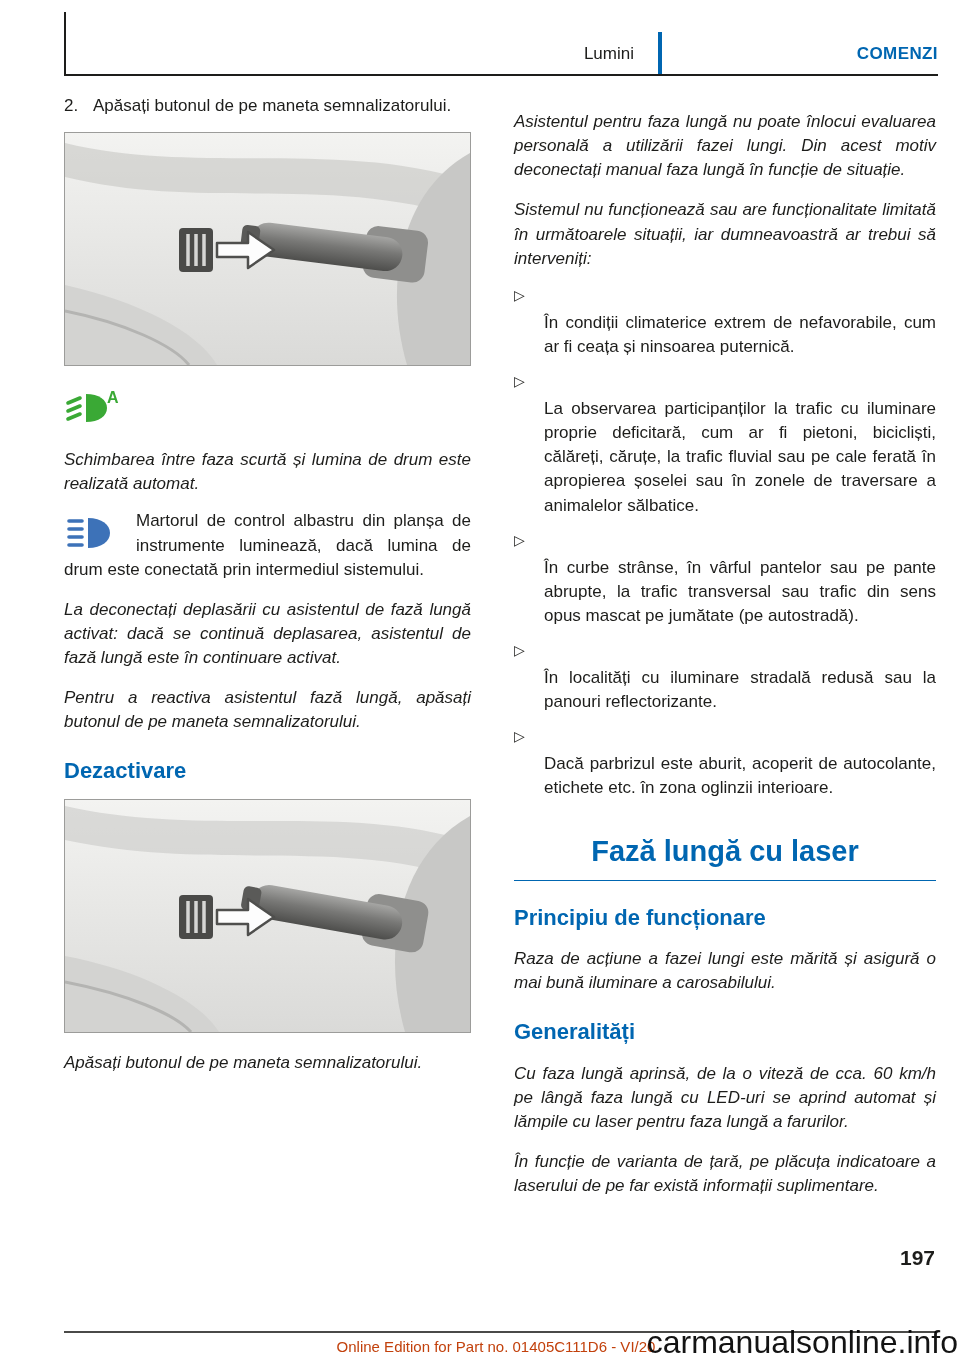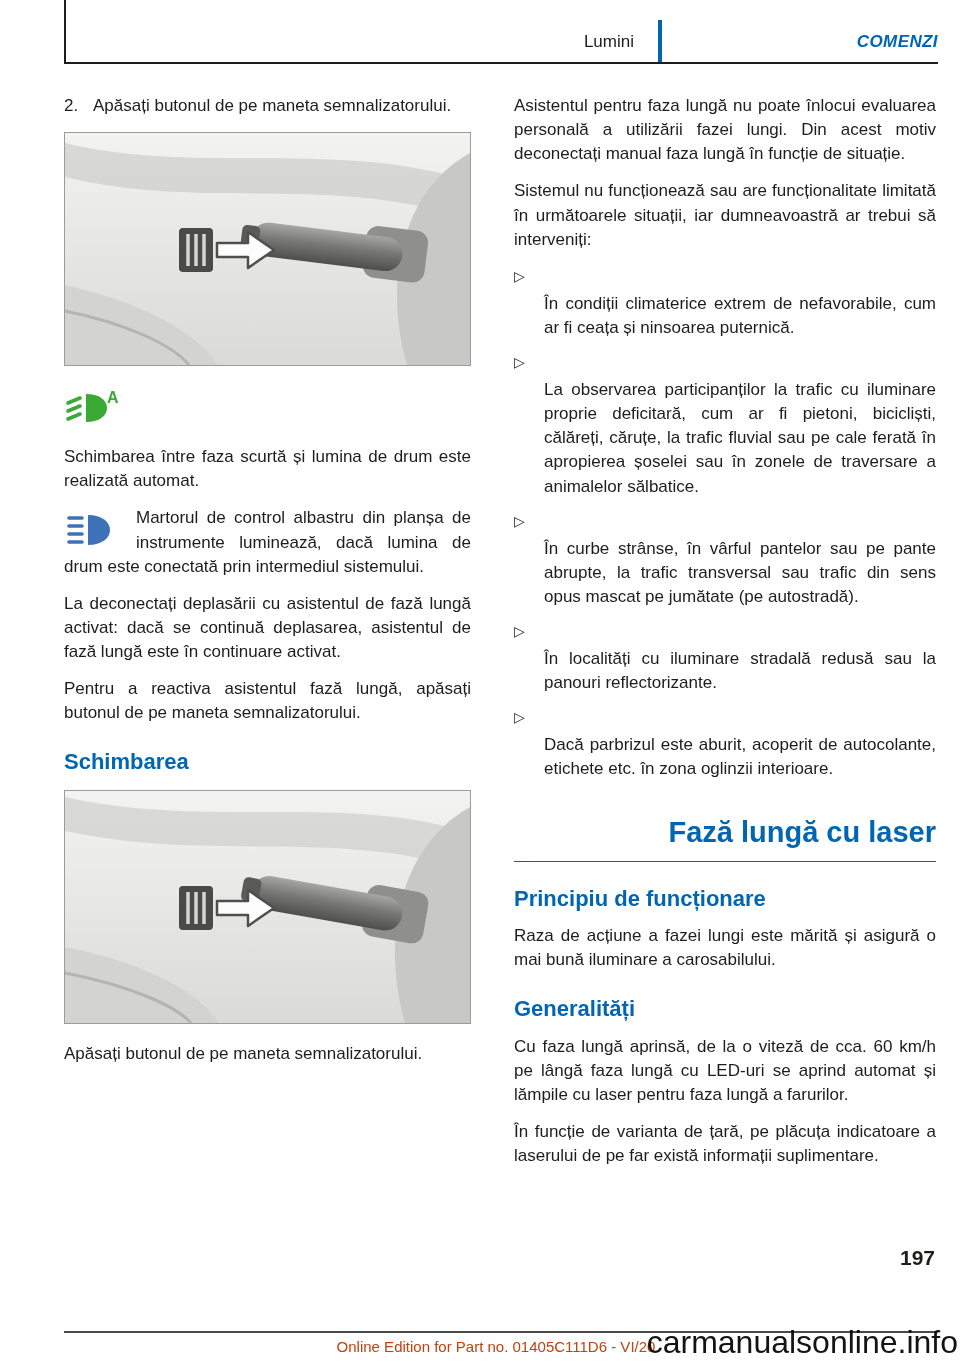--- a/index.html
+++ b/index.html
@@ -6,34 +6,34 @@
   body {
     width: 960px; height: 1362px;
     background: #ffffff;
     color: #1d1d1b;
     font-family: "Liberation Sans", sans-serif;
   }
   .page { position: relative; width: 960px; height: 1362px; background: #fff; overflow: hidden; }
 
   
   .header {
-    position: absolute; top: 0; left: 64px; width: 872px; height: 62px;
+    position: absolute; top: 12px; left: 64px; width: 872px; height: 62px;
     border-left: 2px solid #1d1d1b;
     border-bottom: 2px solid #1d1d1b;
   }
   .header-section { position: absolute; right: 304px; bottom: 10px; font-size: 17px; }
   .header-divider { position: absolute; right: 276px; bottom: 0; width: 4px; height: 42px; background: #0066b1; }
-  .header-chapter { position: absolute; right: 0; bottom: 10px; font-size: 17px; font-weight: bold; color: #0066b1; letter-spacing: .4px; font-style: italic; }
+  .header-chapter { position: absolute; right: 0; bottom: 10px; font-size: 17px; font-weight: bold; color: #0066b1; letter-spacing: .4px; }
 
   
   .col { position: absolute; top: 94px; font-size: 17px; line-height: 1.42; text-align: justify; }
   .col-left  { left: 64px;  width: 407px; }
   .col-right { left: 514px; width: 422px; }
 
-  p.para { margin: 0 0 13px; }
+  p.para { margin: 16px 0 13px; font-style: italic; }
 
   .step { display: flex; margin: 0 0 4px; }
   .step-num { flex: 0 0 29px; }
   .step-text { flex: 1; }
 
   .illustration {
     margin: 14px 0 18px; height: 232px;
     border: 1px solid #9c9c9a; background: #e8e8e6;
     position: relative; overflow: hidden;
   }
@@ -45,21 +45,21 @@
   .ind-icon svg { display: block; width: 100%; height: 100%; }
 
   .h-sub {
     color: #0066b1; font-size: 22px; line-height: 1.2; font-weight: bold;
     margin: 24px 0 12px; text-align: left;
   }
   .h-sub.first { margin-top: 0; }
   .section-heading {
     color: #0066b1; font-size: 29px; line-height: 1.15; font-weight: bold;
     margin: 34px 0 20px; padding-bottom: 12px;
-    border-bottom: 1px solid #0066b1; text-align: right;
+    border-bottom: 1px solid #0066b1; text-align: center;
   }
 
   .bullets { margin: 2px 0 2px; }
   .bullet { display: flex; margin: 0 0 11px; }
   .bullet-glyph { flex: 0 0 30px; font-size: 14px; padding-top: 2px; color: #2a2a28; }
   .bullet-text { flex: 1; margin-top: 27px; }
 
   
   .page-number { position: absolute; top: 1246px; right: 25px; font-size: 21px; font-weight: bold; }
   .footer-rule { position: absolute; top: 1331px; left: 64px; width: 872px; border-top: 2px solid #4a4a48; }
@@ -147,21 +147,21 @@
             <line x1="18" y1="33" x2="5" y2="33"></line>
           </g>
         </svg>
       </span>
       <span class="icon-para-text">Martorul de control albastru din planșa de instrumente luminează, dacă lumina de drum este conectată prin intermediul sistemului.</span>
     </div>
 
     <p class="para">La deconectați deplasării cu asistentul de fază lungă activat: dacă se continuă deplasarea, asistentul de fază lungă este în continuare activat.</p>
     <p class="para">Pentru a reactiva asistentul fază lungă, apăsați butonul de pe maneta semnalizatorului.</p>
 
-    <h3 class="h-sub">Schimbarea</h3>
+    <h3 class="h-sub">Dezactivare</h3>
 
     <figure class="illustration">
       <svg viewBox="0 0 405 232" preserveAspectRatio="xMidYMid slice">
         <defs>
           <linearGradient id="gB1" x1="0" y1="0" x2="0" y2="1">
             <stop offset="0" stop-color="#f3f3f1"></stop>
               <stop offset="1" stop-color="#dadad8"></stop>
           </linearGradient>
           <linearGradient id="gB2" x1="0" y1="0" x2="0" y2="1">
             <stop offset="0" stop-color="#a6a6a4"></stop>

